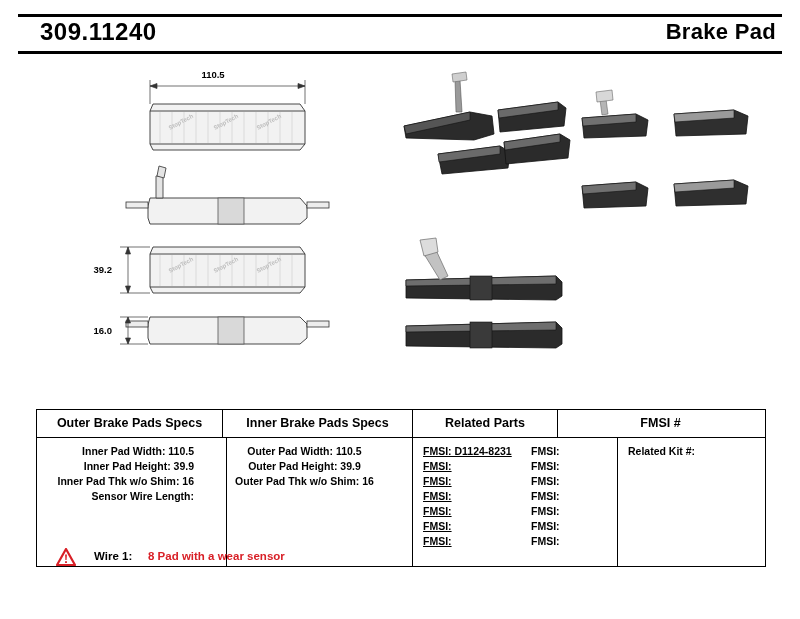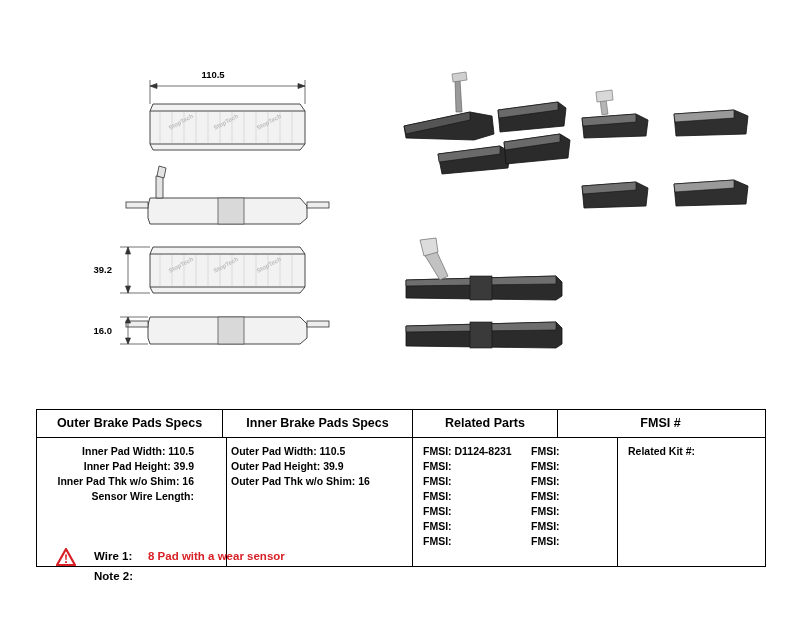--- a/index.html
+++ b/index.html
@@ -110,33 +110,34 @@
     font-size: 10.5px;
     font-weight: bold;
     line-height: 15px;
     white-space: nowrap;
   }
   .spec-line.right {
     text-align: right;
     padding-right: 28px;
   }
   .spec-line.right-outer {
-    text-align: left;
+    text-align: center;
     padding-right: 30px;
   }
   .fmsi-row {
     display: flex;
     font-size: 10.5px;
     font-weight: bold;
     line-height: 15px;
   }
   .fmsi-left {
     width: 108px;
     padding-left: 6px;
     white-space: nowrap;
+    text-decoration: underline;
   }
   .fmsi-right {
     white-space: nowrap;
   }
   .related-line {
     font-size: 10.5px;
     font-weight: bold;
     line-height: 15px;
     padding-left: 6px;
     white-space: nowrap;
@@ -177,20 +178,26 @@
     font-family: "Liberation Sans", sans-serif;
     font-size: 9.5px;
     font-weight: bold;
   }
 </style>
 </head>
 <body>
 
 <div class="page">
 
+  <div class="header">
+    <div class="header-rule-top"></div>
+    <div class="part-number">309.11240</div>
+    <div class="product-type">Brake Pad</div>
+    <div class="header-rule-bottom"></div>
+  </div>
 
   <div class="drawings">
     <svg width="800" height="330" viewBox="0 0 800 330" xmlns="http://www.w3.org/2000/svg">
 
       <g stroke="#333" fill="#f2f2f2" stroke-width="0.9">
         <path d="M150 53 L153 46 L300 46 L305 53 L305 86 L300 92 L153 92 L150 86 Z"></path>
         <path d="M150 53 L305 53" fill="none"></path>
         <path d="M150 86 L305 86" fill="none"></path>
       </g>
       <g stroke="#c9c9c9" stroke-width="0.6" fill="none">
@@ -402,19 +409,15 @@
       <span class="warn-icon">
         <svg width="20" height="18" viewBox="0 0 20 18" xmlns="http://www.w3.org/2000/svg">
           <path d="M10 1 L19 17 L1 17 Z" fill="#ffffff" stroke="#d81f26" stroke-width="2.2" stroke-linejoin="round"></path>
           <path d="M9.1 6.5 L10.9 6.5 L10.6 12 L9.4 12 Z" fill="#d81f26"></path>
           <rect x="9.1" y="13.2" width="1.8" height="1.8" fill="#d81f26"></rect>
         </svg>
       </span>
       <span class="note-label">Wire 1:</span>
       <span class="note-value">8 Pad with a wear sensor</span>
     </div>
-    <div class="note-row">
-      <span class="note-label">Note 2:</span>
-      <span class="note-value"></span>
-    </div>
   </div>
 
 </div>
 
 </body></html>

